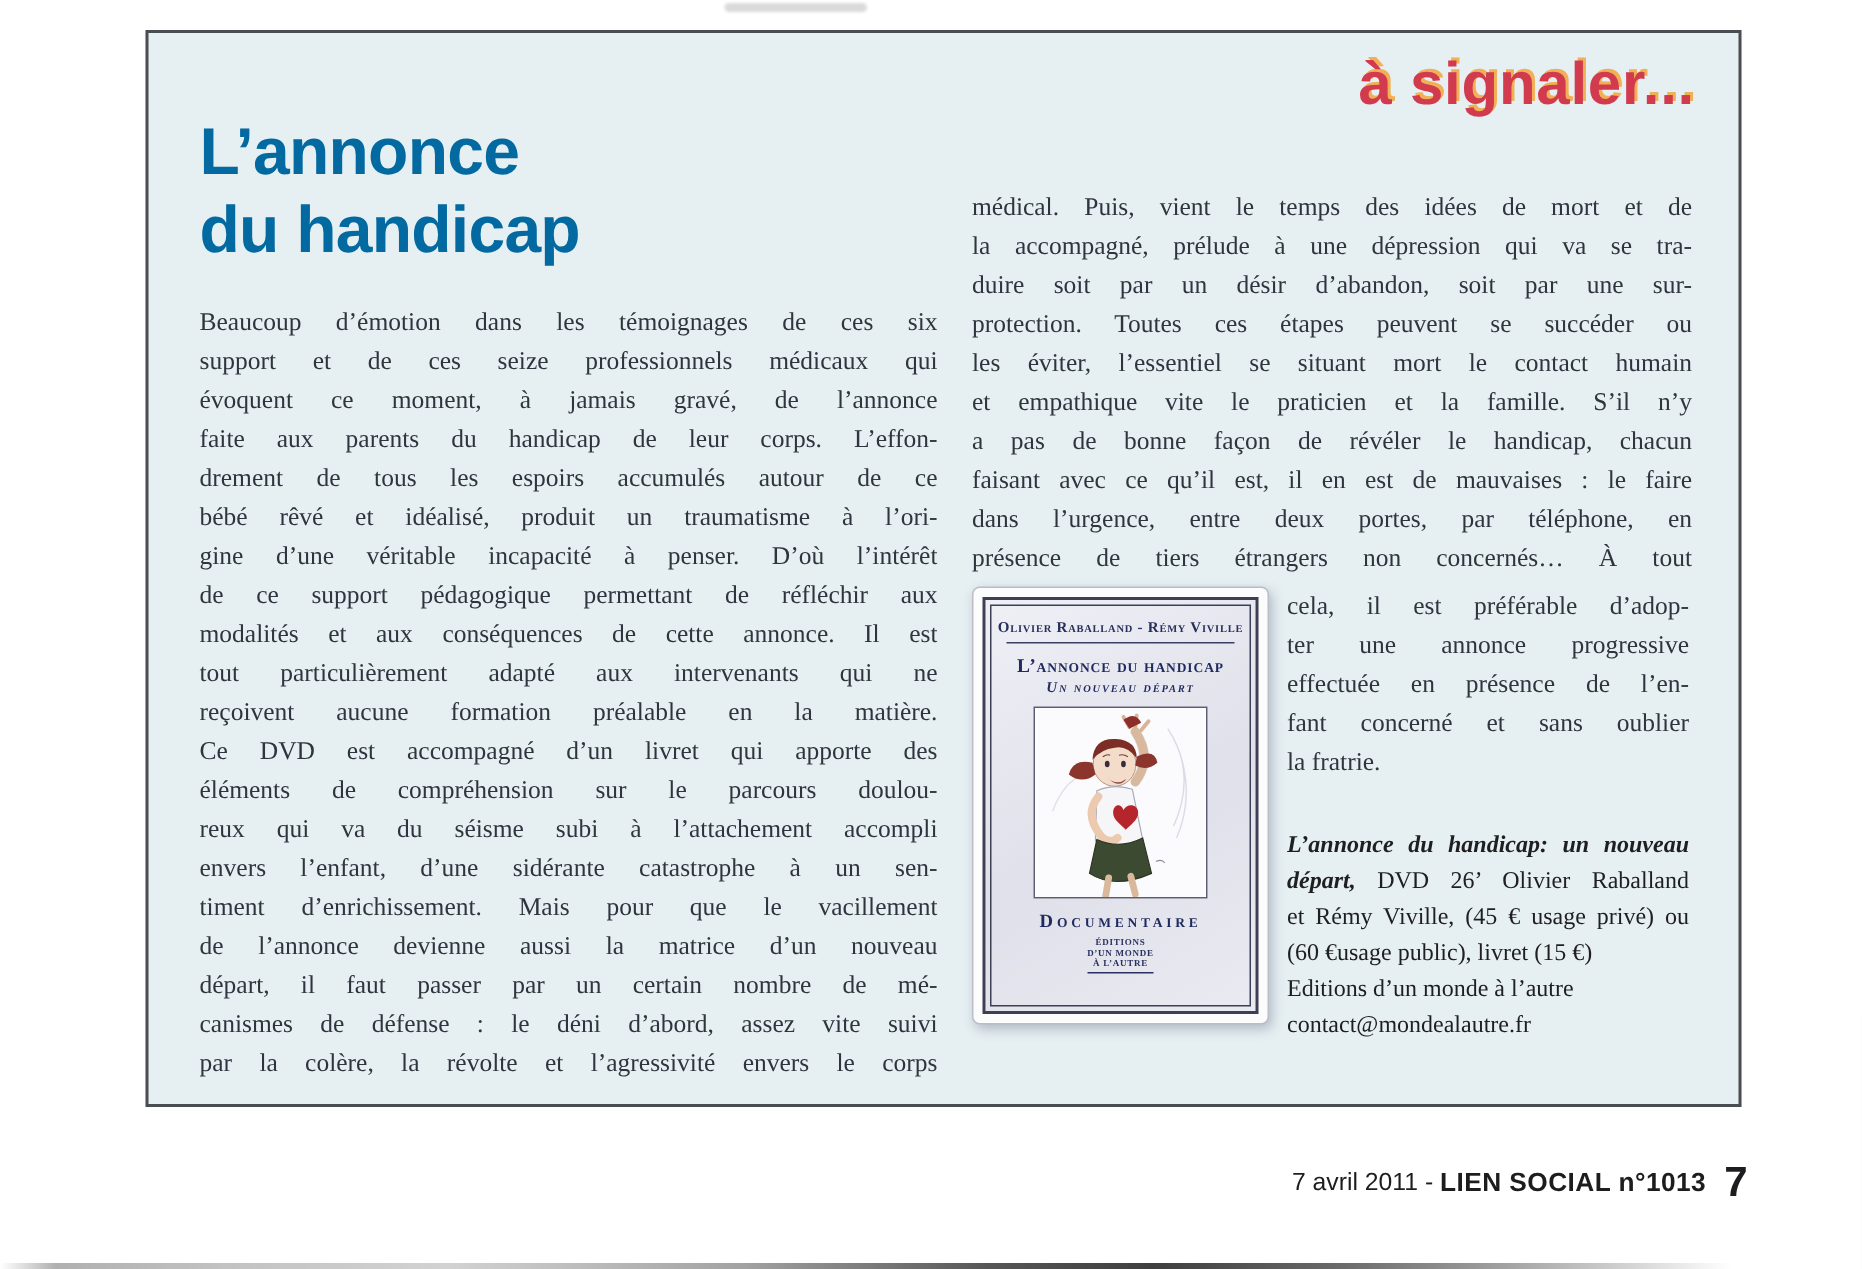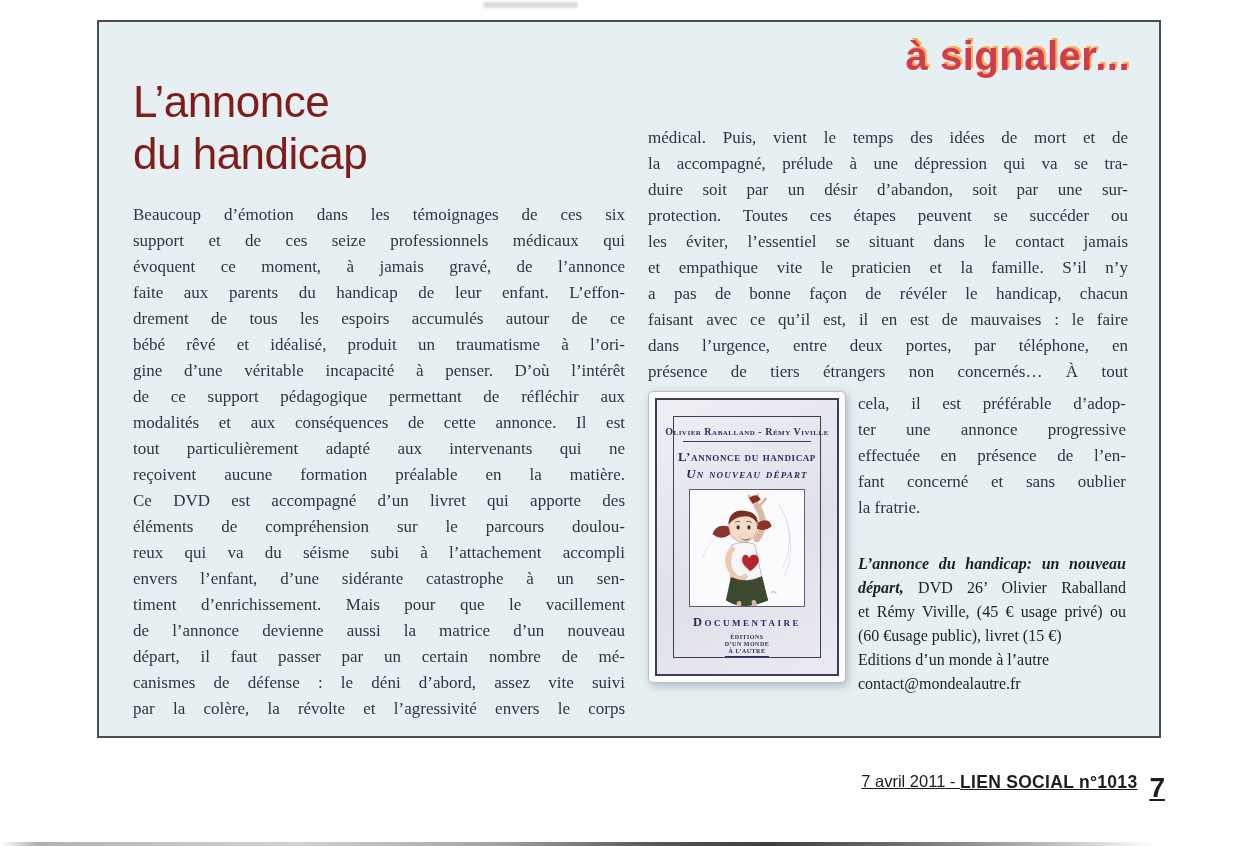--- a/index.html
+++ b/index.html
@@ -14,22 +14,22 @@
   }
   
   .flag {
     position:absolute; top:34px; right:111px;
     font-size:40px; font-weight:bold; letter-spacing:.5px;
     color:#d23a4e; text-shadow:2px -2px 0 rgba(242,164,58,.85);
   }
   
   .title { position:absolute; left:133px; top:76px; margin:0; }
   .title-line {
-    font-size:44px; line-height:52px; font-weight:normal;
-    letter-spacing:-0.5px; color:#7f1d1d;
+    font-size:44px; line-height:52px; font-weight:bold;
+    letter-spacing:-0.5px; color:#0369a1;
   }
   
   .serifcol {
     position:absolute;
     font-family:"Liberation Serif","DejaVu Serif",serif;
     font-size:17px; color:#2f353e;
   }
   .col-left  { left:133px; top:202px; width:492px; }
   .col-right { left:648px; top:125px; width:480px; }
   .jline {
@@ -41,40 +41,40 @@
   .rc-side { width:268px; margin-left:12px; }
   
   .dvd-card {
     width:198px; height:292px; background:#fcfcfd; padding:6px; box-sizing:border-box;
     border:1px solid #b9bdc8; border-radius:5px;
     box-shadow:2px 3px 8px rgba(110,120,140,.45);
   }
   .cover {
     width:100%; height:100%; box-sizing:border-box;
     background:linear-gradient(150deg,#efeff6 0%,#e0e0ea 55%,#eaeaf2 100%);
-    border:2px solid #3e3e54; padding:16px;
+    border:2px solid #3e3e54; padding:3px;
   }
   .cover-inner {
     height:100%; box-sizing:border-box; border:1px solid #3e3e54;
     display:flex; flex-direction:column; align-items:center;
   }
   .dvd-authors {
     margin-top:9px; font-family:"Liberation Serif",serif; font-weight:bold;
     font-variant:small-caps; font-size:10px; letter-spacing:.5px; color:#27305a;
     white-space:nowrap;
   }
   .dvd-rule { width:88%; border-top:1px solid #3a4060; margin-top:4px; }
   .dvd-title {
     margin-top:7px; font-family:"Liberation Serif",serif; font-weight:bold;
     font-variant:small-caps; font-size:13px; letter-spacing:.6px; color:#1f2a5e;
     white-space:nowrap;
   }
   .dvd-subtitle {
     margin-top:1px; font-family:"Liberation Serif",serif; font-weight:bold; font-style:italic;
-    font-variant:small-caps; font-size:13px; letter-spacing:1.2px; color:#1f2a5e;
+    font-variant:small-caps; font-size:10px; letter-spacing:1.2px; color:#1f2a5e;
   }
   .dvd-art {
     margin-top:7px; width:116px; height:128px; background:#fdfdff;
     border:1px solid #5c5c74; box-sizing:border-box; overflow:hidden;
   }
   .dvd-genre {
     margin-top:8px; font-family:"Liberation Serif",serif; font-weight:bold;
     font-variant:small-caps; font-size:12.5px; letter-spacing:2.5px; color:#1f2a5e;
   }
   .dvd-pub {
@@ -89,21 +89,21 @@
   .caption { margin-top:31px; width:268px; color:#1f1f22; }
   .cap-line { height:24px; line-height:24px; font-size:16px; }
   .jcap {
     white-space:nowrap; overflow:hidden;
     text-align:justify; text-align-last:justify; text-justify:inter-word;
   }
   .bi { font-weight:bold; font-style:italic; }
   
   .footer {
     position:absolute; top:772px; right:76px;
-    display:flex; align-items:flex-start; color:#1d1d1f;text-decoration:underline;
+    display:flex; align-items:center; color:#1d1d1f;
   }
   .f-date { font-size:16.5px; }
   .f-sep  { font-size:16.5px; white-space:pre; }
   .f-mag  { font-size:17.5px; font-weight:bold; letter-spacing:.3px; }
   .f-page { font-size:28px; font-weight:bold; margin-left:12px; }
   
   .scan-smudge {
     position:absolute; left:483px; top:2px; width:95px; height:6px;
     background:#dadada; border-radius:3px; filter:blur(1px);
   }
@@ -126,21 +126,21 @@
 
   <h1 class="title">
       <div class="title-line">L’annonce</div>
       <div class="title-line">du handicap</div>
     </h1>
 
   <div class="serifcol col-left">
       <div class="jline">Beaucoup d’émotion dans les témoignages de ces six</div>
       <div class="jline">support et de ces seize professionnels médicaux qui</div>
       <div class="jline">évoquent ce moment, à jamais gravé, de l’annonce</div>
-      <div class="jline">faite aux parents du handicap de leur enfant. L’effon-</div>
+      <div class="jline">faite aux parents du handicap de leur corps. L’effon-</div>
       <div class="jline">drement de tous les espoirs accumulés autour de ce</div>
       <div class="jline">bébé rêvé et idéalisé, produit un traumatisme à l’ori-</div>
       <div class="jline">gine d’une véritable incapacité à penser. D’où l’intérêt</div>
       <div class="jline">de ce support pédagogique permettant de réfléchir aux</div>
       <div class="jline">modalités et aux conséquences de cette annonce. Il est</div>
       <div class="jline">tout particulièrement adapté aux intervenants qui ne</div>
       <div class="jline">reçoivent aucune formation préalable en la matière.</div>
       <div class="jline">Ce DVD est accompagné d’un livret qui apporte des</div>
       <div class="jline">éléments de compréhension sur le parcours doulou-</div>
       <div class="jline">reux qui va du séisme subi à l’attachement accompli</div>
@@ -151,21 +151,21 @@
       <div class="jline">canismes de défense : le déni d’abord, assez vite suivi</div>
       <div class="jline">par la colère, la révolte et l’agressivité envers le corps</div>
     </div>
 
   <div class="serifcol col-right">
     <div>
         <div class="jline">médical. Puis, vient le temps des idées de mort et de</div>
         <div class="jline">la accompagné, prélude à une dépression qui va se tra-</div>
         <div class="jline">duire soit par un désir d’abandon, soit par une sur-</div>
         <div class="jline">protection. Toutes ces étapes peuvent se succéder ou</div>
-        <div class="jline">les éviter, l’essentiel se situant dans le contact jamais</div>
+        <div class="jline">les éviter, l’essentiel se situant mort le contact humain</div>
         <div class="jline">et empathique vite le praticien et la famille. S’il n’y</div>
         <div class="jline">a pas de bonne façon de révéler le handicap, chacun</div>
         <div class="jline">faisant avec ce qu’il est, il en est de mauvaises : le faire</div>
         <div class="jline">dans l’urgence, entre deux portes, par téléphone, en</div>
         <div class="jline">présence de tiers étrangers non concernés… À tout</div>
       </div>
 
     <div class="rc-row">
 
       <div class="dvd-card">

